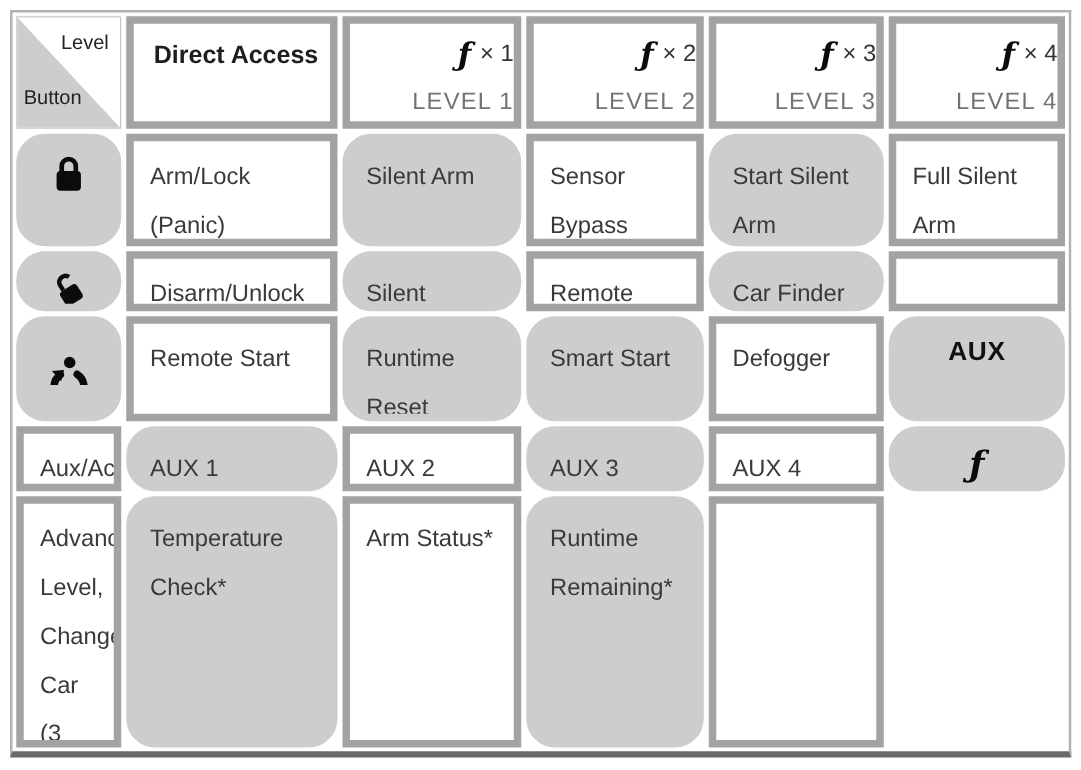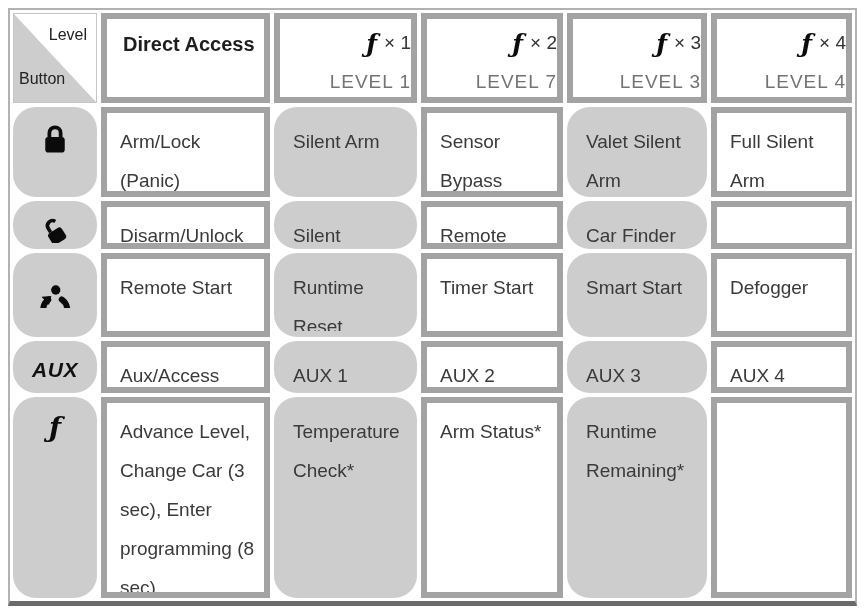--- a/index.html
+++ b/index.html
@@ -60,41 +60,41 @@
       <span class="btn">Button</span>
     </div>
     <div class="cell da-hdr">Direct Access</div>
 
     <div class="cell hdr-cell">
       <div class="hdr-line1"><span class="fn">ƒ</span><span>× 1</span></div>
       <div class="hdr-line2">LEVEL 1</div>
     </div>
     <div class="cell hdr-cell">
       <div class="hdr-line1"><span class="fn">ƒ</span><span>× 2</span></div>
-      <div class="hdr-line2">LEVEL 7</div>
+      <div class="hdr-line2">LEVEL 2</div>
     </div>
     <div class="cell hdr-cell">
       <div class="hdr-line1"><span class="fn">ƒ</span><span>× 3</span></div>
       <div class="hdr-line2">LEVEL 3</div>
     </div>
     <div class="cell hdr-cell">
       <div class="hdr-line1"><span class="fn">ƒ</span><span>× 4</span></div>
       <div class="hdr-line2">LEVEL 4</div>
     </div>
 
     <div class="cell shaded btn-cell">
       <svg width="30" height="34" viewBox="0 0 24 27">
         <path d="M7.5 11.5 V7.8 a4.5 4.5 0 0 1 9 0 V11.5" fill="none" stroke="#0b0b0b" stroke-width="3"></path>
         <rect x="4.2" y="11" width="15.6" height="12.5" rx="2.5" fill="#0b0b0b"></rect>
       </svg>
     </div>
     <div class="cell body-cell">Arm/Lock (Panic)</div>
     <div class="cell shaded body-cell">Silent Arm</div>
     <div class="cell body-cell">Sensor Bypass</div>
-    <div class="cell shaded body-cell">Valet Silent Arm</div>
+    <div class="cell shaded body-cell">Start Silent Arm</div>
     <div class="cell body-cell">Full Silent Arm</div>
 
     <div class="cell shaded btn-cell" style="padding-top:6px;">
       <svg width="38" height="38" viewBox="0 0 30 30">
         <g transform="rotate(-32 15 16)">
           <rect x="9" y="13.5" width="12.5" height="10.5" rx="2.5" fill="#0b0b0b"></rect>
           <path d="M12.5 13.5 V9.8 a4 4 0 0 1 7.6 -1.6" fill="none" stroke="#0b0b0b" stroke-width="2.8"></path>
         </g>
       </svg>
     </div>
@@ -106,25 +106,24 @@
 
     <div class="cell shaded btn-cell" style="padding-top:13px;">
       <svg width="36" height="36" viewBox="0 0 24 24">
         <path d="M7.5 18.5 A8 8 0 1 0 16.5 18.3" fill="none" stroke="#0b0b0b" stroke-width="4" stroke-linecap="round"></path>
         <circle cx="12.5" cy="12" r="3.1" fill="#0b0b0b"></circle>
         <polygon points="9.5,16 3,16.5 8,22" fill="#0b0b0b"></polygon>
       </svg>
     </div>
     <div class="cell body-cell">Remote Start</div>
     <div class="cell shaded body-cell">Runtime Reset</div>
-    <div class="cell body-cell">Timer Start</div>
     <div class="cell shaded body-cell">Smart Start</div>
     <div class="cell body-cell">Defogger</div>
 
-    <div class="cell shaded btn-cell" style="padding-top:8px;font-style:italic;">
+    <div class="cell shaded btn-cell" style="padding-top:8px;">
       <span class="aux-label">AUX</span>
     </div>
     <div class="cell body-cell">Aux/Access</div>
     <div class="cell shaded body-cell">AUX 1</div>
     <div class="cell body-cell">AUX 2</div>
     <div class="cell shaded body-cell">AUX 3</div>
     <div class="cell body-cell">AUX 4</div>
 
     <div class="cell shaded btn-cell" style="padding-top:11px;">
       <span class="fn fn-big">ƒ</span>

